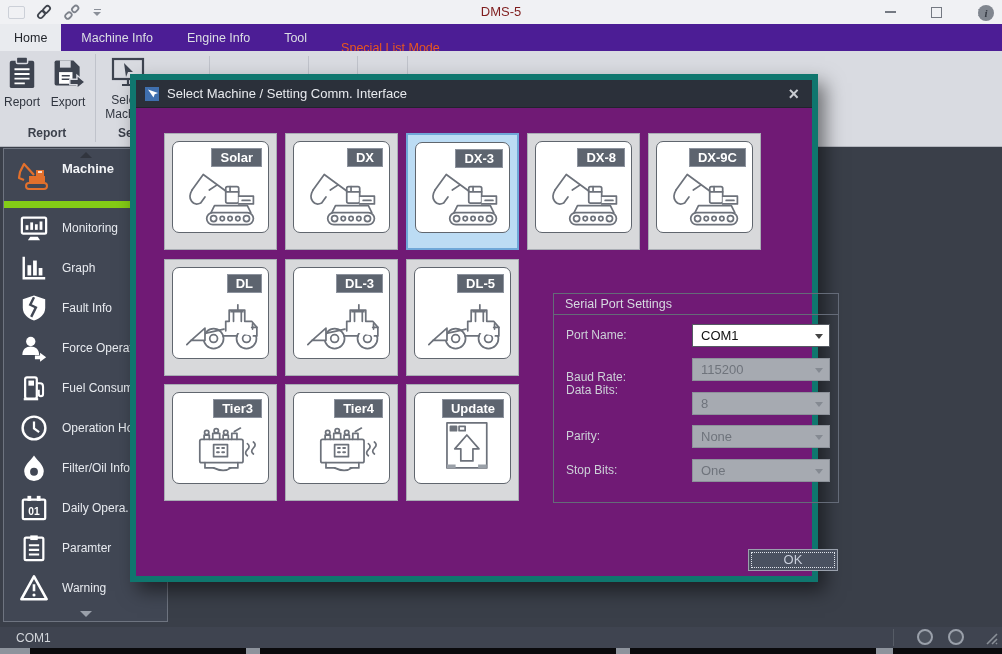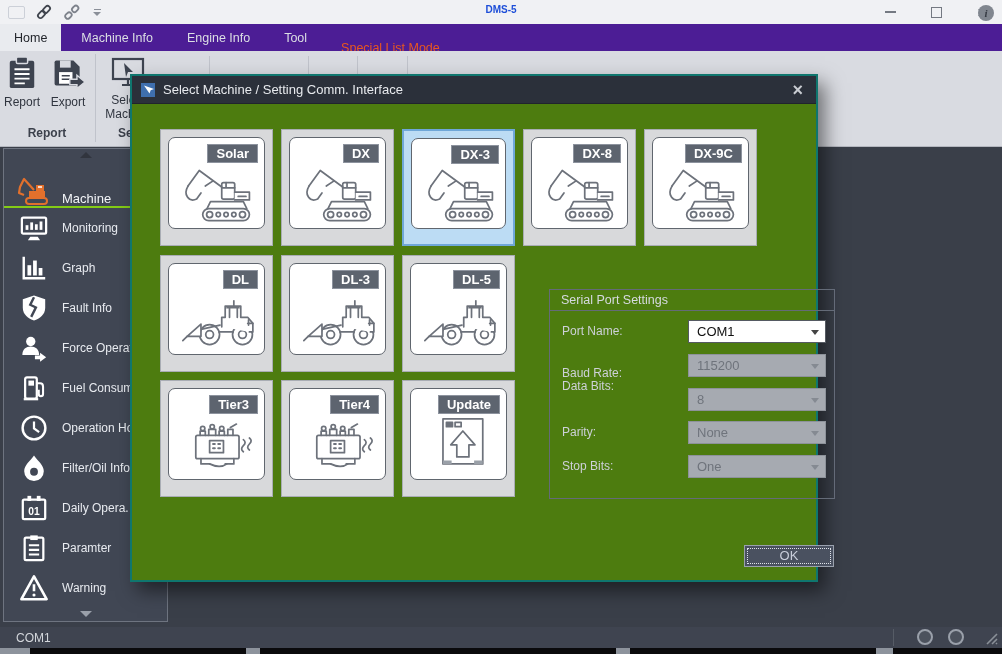--- a/index.html
+++ b/index.html
@@ -10,21 +10,21 @@
     background:#3a3f49; color:#e8eaee;
   }
   
   .titlebar { position:absolute; left:0; top:0; width:100%; height:24px; background:#f0f1f4; }
   .qat { position:absolute; left:8px; top:3px; display:flex; align-items:center; gap:10px; }
   .qat-sq { width:17px; height:13px; border:1px solid #ccd0d8; border-radius:2px; }
   .qat-btn { display:inline-flex; }
   .qat-caret { display:inline-block; margin-left:2px; }
   .qat-caret .bar { display:block; width:7px; height:1px; background:#8a8f98; margin:0 auto 2px; }
   .qat-caret .tri { display:block; width:0; height:0; border-left:4px solid transparent; border-right:4px solid transparent; border-top:4px solid #8a8f98; margin:0 auto; }
-  .app-title { position:absolute; left:0; right:0; top:4px; text-align:center; font-size:10px; color:#1d4ed8;font-weight:bold; }
+  .app-title { position:absolute; left:0; right:0; top:4px; text-align:center; font-size:13px; color:#7f1d1d; }
   .win-controls { position:absolute; right:12px; top:0; height:24px; display:flex; align-items:center; gap:30px; }
   .wc { color:#747982; cursor:default; display:inline-flex; align-items:center; justify-content:center; width:16px; height:16px; }
   .wc-min { width:11px; height:2px; background:#747982; }
   .wc-max { width:11px; height:11px; border:1px solid #747982; }
   .wc-close { font-size:17px; line-height:1; }
   
   .tabbar { position:absolute; left:0; top:24px; width:100%; height:27px; background:#4c1d95; display:flex; align-items:stretch; }
   .tab { padding:0 14px; display:flex; align-items:center; font-size:12.5px; color:#dcdfe4; margin-right:6px; }
   .tab.active { background:#e9ebef; color:#23262c; }
   .tab.accent { color:#e8571f;margin-top:20px; }
@@ -41,38 +41,38 @@
   .circle-btn { position:absolute; top:55px; width:38px; height:38px; border-radius:50%; background:#3e4450;
     display:flex; align-items:center; justify-content:center; }
   .circle-btn.disabled { background:#d1d4db; }
   .gear-wrap { position:absolute; top:55px; }
   
   .sidebar { position:absolute; left:3px; top:148px; width:165px; height:474px; background:#414754; border:1px solid #6e7480; }
   .sb-scroll { height:12px; display:flex; align-items:center; justify-content:center; }
   .tri-up { width:0; height:0; border-left:6px solid transparent; border-right:6px solid transparent; border-bottom:6px solid #31353e; }
   .tri-down { width:0; height:0; border-left:6px solid transparent; border-right:6px solid transparent; border-top:6px solid #9aa0aa; }
   .sb-scroll.bottom { position:absolute; bottom:1px; left:0; right:0; }
-  .sb-header { height:47px; display:flex; align-items:flex-end; border-bottom:2px solid #84cc16; }
+  .sb-header { height:47px; display:flex; align-items:flex-start; border-bottom:7px solid #84cc16;font-weight:bold; }
   .sb-header .icon { margin-left:12px; display:inline-flex; }
   .sb-header .lbl { margin-left:10px; font-size:13px; color:#f2f4f7; }
   .sb-item { height:40px; display:flex; align-items:center; }
   .sb-item .icon { margin-left:16px; width:28px; height:28px; display:inline-flex; flex:0 0 28px; }
   .sb-item .icon svg { width:28px; height:28px; }
   .sb-item .lbl { margin-left:14px; font-size:12px; color:#e8ebf0; white-space:nowrap; }
   
   .statusbar { position:absolute; left:0; top:627px; width:100%; height:21px; background:#3f4450; font-size:12px; color:#d4d7dc; }
   .statusbar .txt { position:absolute; left:16px; top:4px; }
   .sb-rsep { position:absolute; left:893px; top:2px; width:1px; height:17px; background:#565c66; }
   .sb-dot { position:absolute; top:2px; width:16px; height:16px; border-radius:50%; background:#4c525d; border:2px solid #9aa0aa; }
   .grip { position:absolute; right:4px; top:3px; }
   .bottomstrip { position:absolute; left:0; top:648px; width:100%; height:6px; background:#0a0a0c; }
   .strip-gap { position:absolute; top:0; height:6px; background:#8d939c; }
   
-  .dialog { position:absolute; left:130px; top:74px; width:688px; height:508px; background:#4d7c0f;
-    border:2px solid #0f766e; box-shadow:7px 9px 18px rgba(0,0,0,.5); z-index:10; }
+  .dialog { position:absolute; left:130px; top:74px; width:688px; height:508px; background:#701a75;
+    border:6px solid #0f766e; box-shadow:7px 9px 18px rgba(0,0,0,.5); z-index:10; }
   .dlg-titlebar { height:28px; background:#2b303a; border-bottom:1px solid #20242c; display:flex; align-items:center; padding:0 9px; }
   .dlg-titlebar .dti { display:inline-flex; margin-right:8px; }
   .dlg-title { font-size:13px; color:#e8eaee; flex:1; }
   .dlg-close { font-size:18px; font-weight:bold; color:#c9ccd2; line-height:1; padding:0 4px; }
   .dlg-content { position:absolute; left:0; top:28px; right:0; bottom:0; }
   
   .tile { position:absolute; width:113px; height:117px; background:#d8d9db; border:1px solid #a9adb4; }
   .tile.selected { background:#bcdcf4; border:2px solid #6fa7d8; }
   .tile-inner { position:absolute; left:7px; right:7px; top:7px; bottom:16px; background:#fff; border:1px solid #60666e; border-radius:7px; overflow:hidden; }
   .tile.selected .tile-inner { bottom:15px; }

